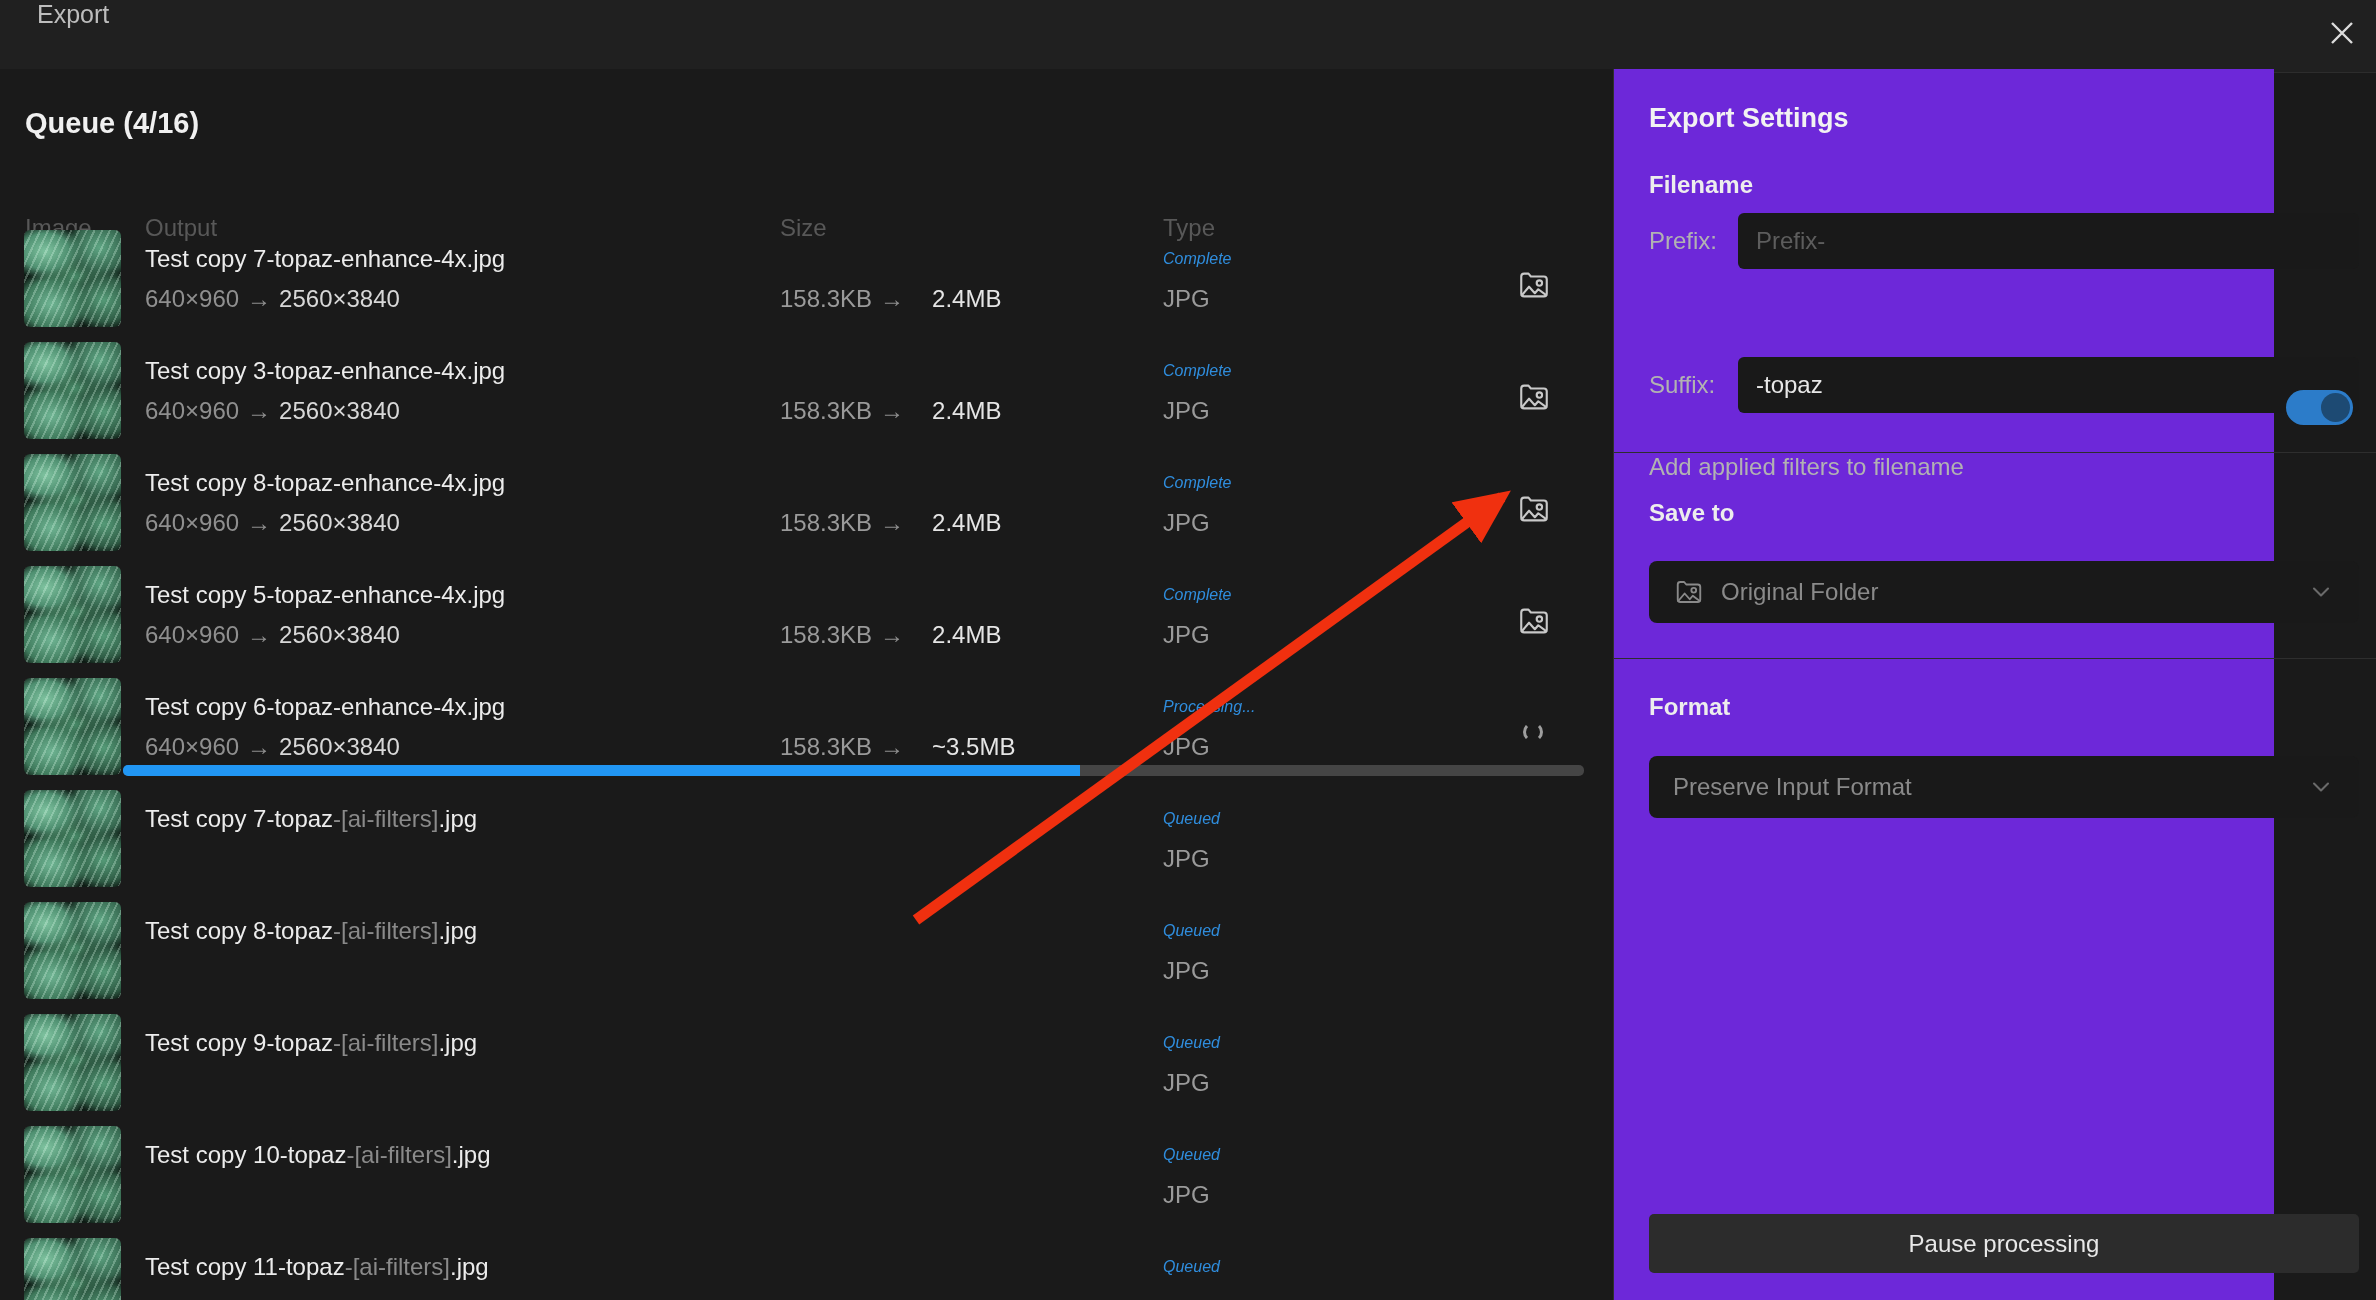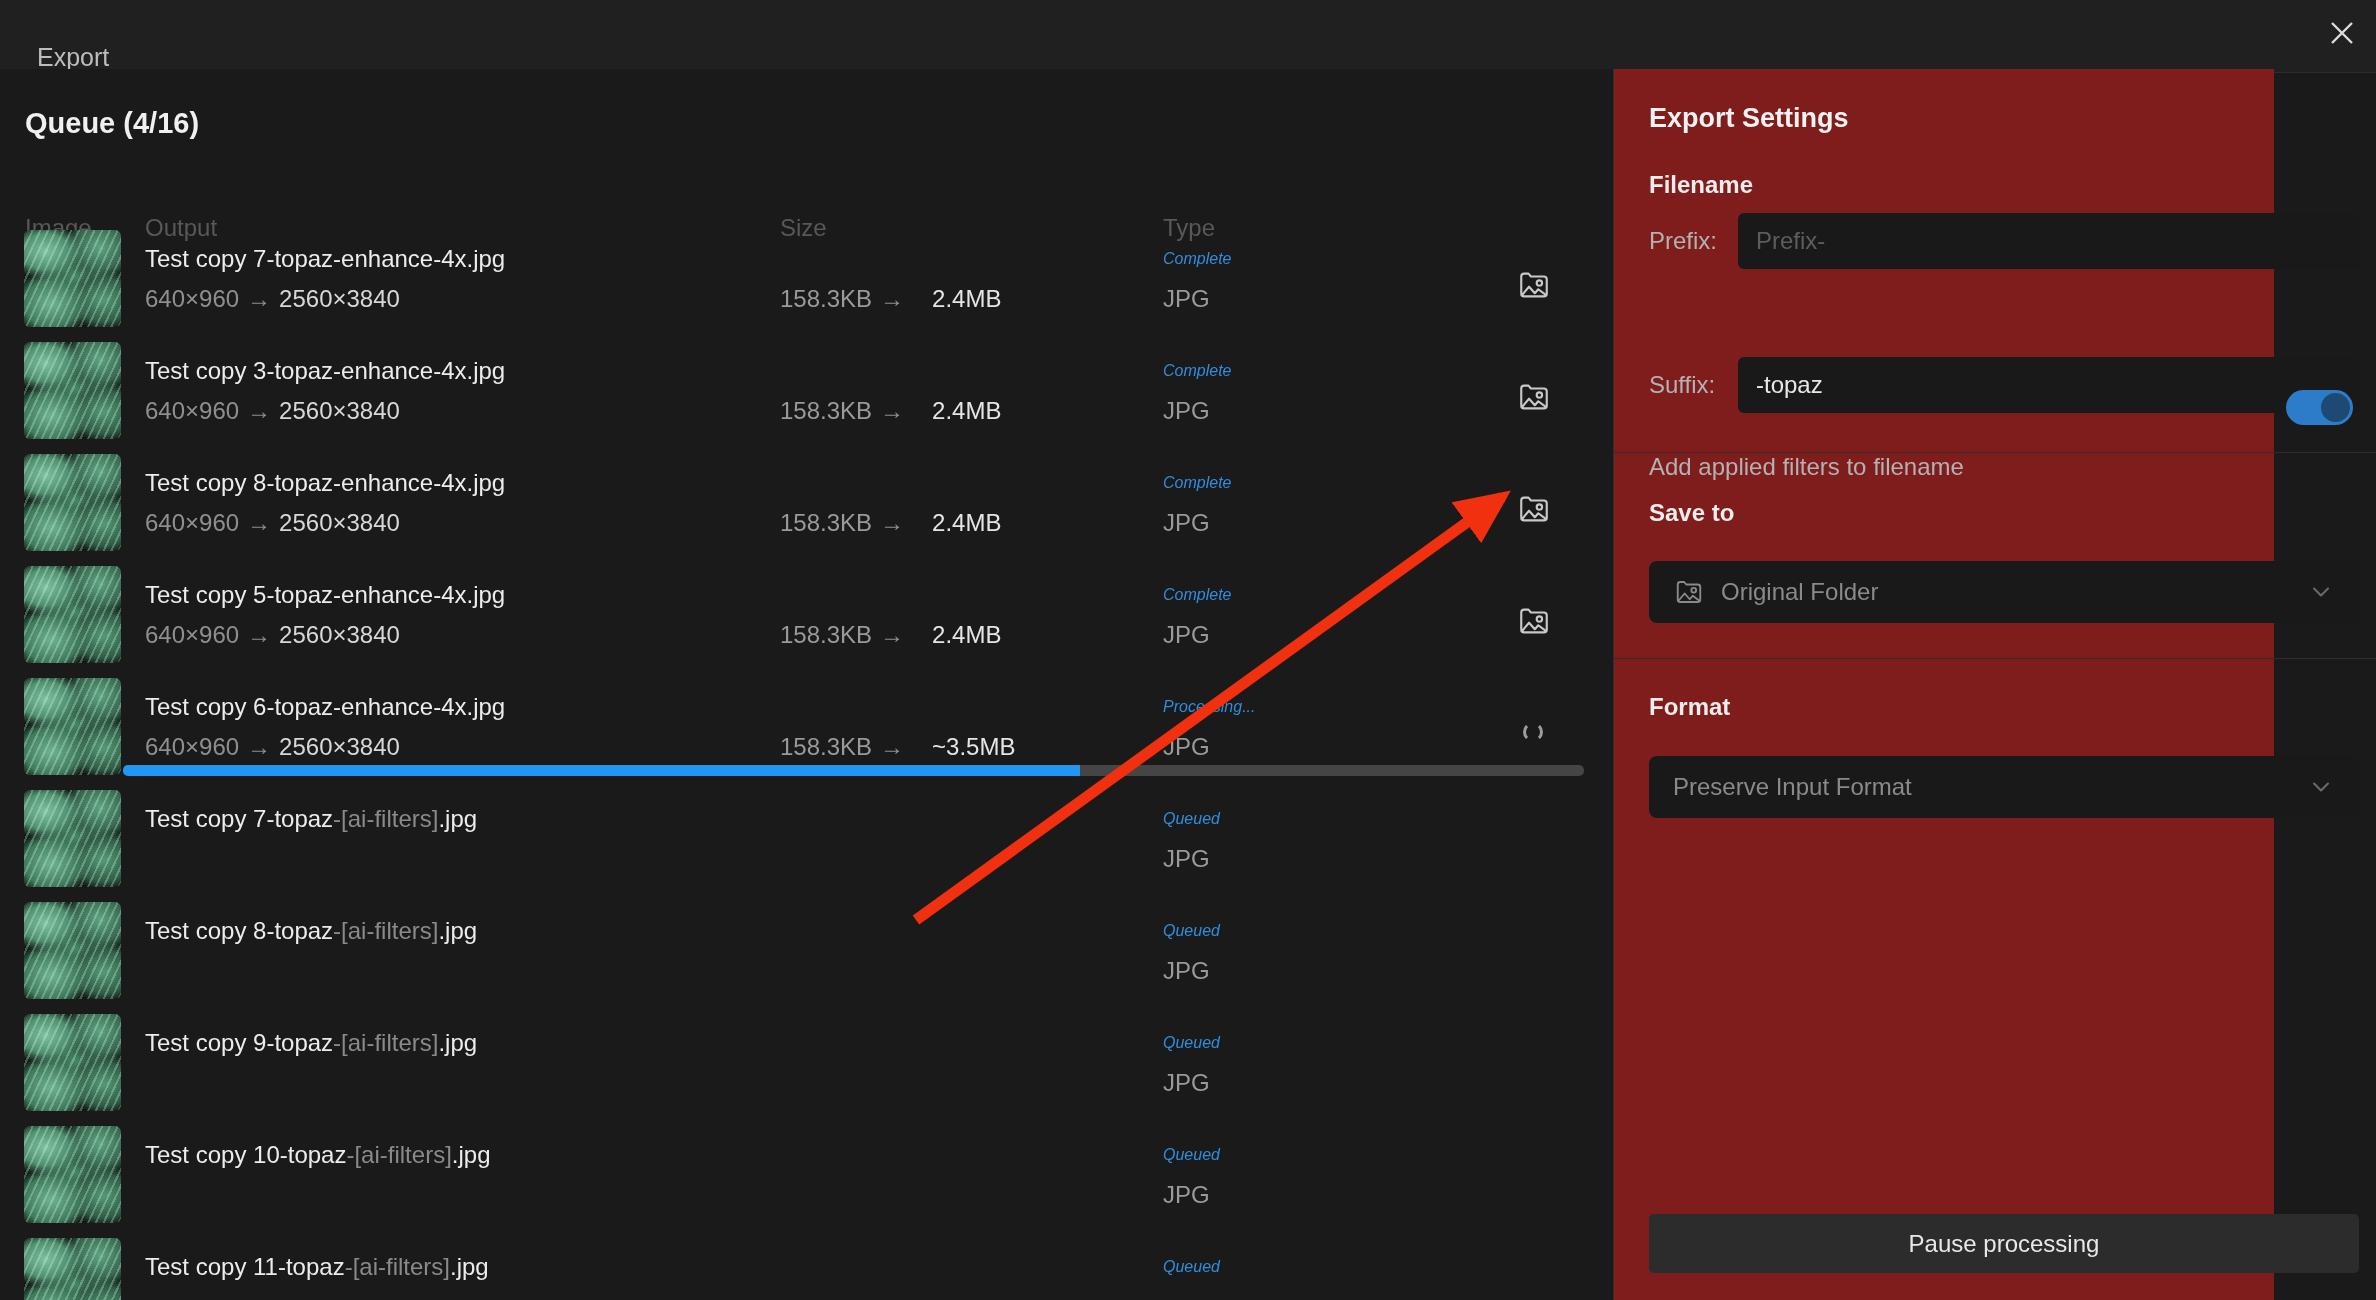--- a/index.html
+++ b/index.html
@@ -7,21 +7,21 @@
   body {
     background:#1a1a1a;
     font-family:"Liberation Sans", sans-serif;
     color:#e8e8e8;
     position:relative;
   }
   
   .topbar {
     position:absolute; left:0; top:0; width:2376px; height:73px;
     background:#202020; border-bottom:1px solid #2d2d2d;
-    display:flex; align-items:flex-end;
+    display:flex; align-items:flex-start;
   }
   .topbar-title { margin-left:37px; font-size:25px; color:#bdbdbd; }
   .close-btn {
     position:absolute; right:14px; top:13px; width:40px; height:40px;
     display:flex; align-items:center; justify-content:center; cursor:pointer;
     background:none; border:none;
   }
   
   .queue-panel {
     position:absolute; left:0; top:69px; width:1613px; height:1231px;
@@ -68,21 +68,21 @@
   .progress {
     position:absolute; left:123px; top:87px; width:1461px; height:11px;
     background:#454545; border-radius:5px; overflow:hidden;
   }
   .progress .bar { height:100%; background:#2196f3; }
   
   .arrow-overlay { position:absolute; left:0; top:0; pointer-events:none; z-index:50; }
   
   .settings-panel {
     position:absolute; left:1613px; top:69px; width:661px; height:1231px;
-    background:#7f1d1d; border-left:1px solid #2f2f2f;
+    background:#6d28d9; border-left:1px solid #2f2f2f;
   }
   .sp-heading  { position:absolute; left:35px; top:34px; font-size:27px; font-weight:700; color:#f2f2f2; }
   .sp-sub      { font-size:24px; font-weight:700; color:#ededed; position:absolute; left:35px; }
   .lbl-filename{ top:102px; }
   .lbl-saveto  { top:430px; }
   .lbl-format  { top:624px; }
   .field-label { position:absolute; left:35px; font-size:24px; color:#b2b2b2; }
   .lbl-prefix  { top:158px; }
   .lbl-suffix  { top:302px; }
   .text-input {

